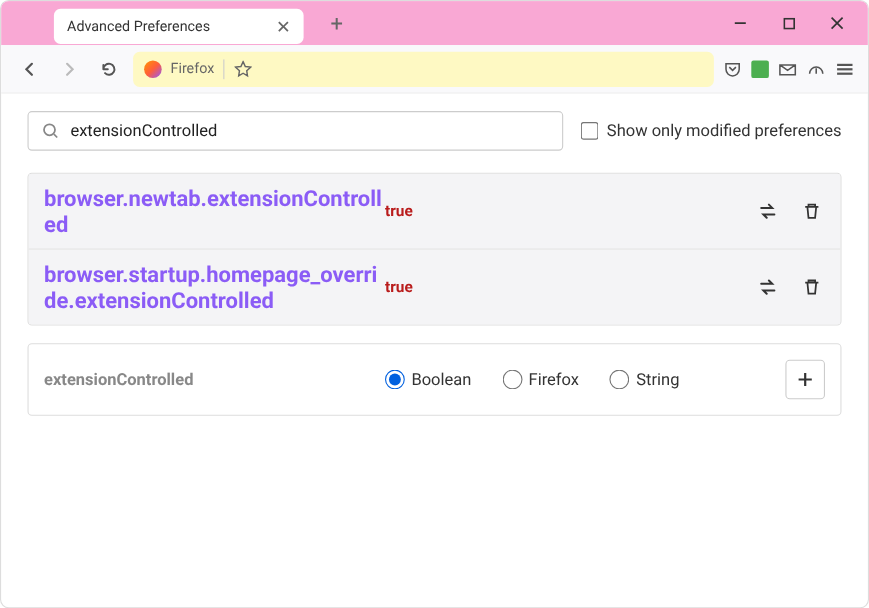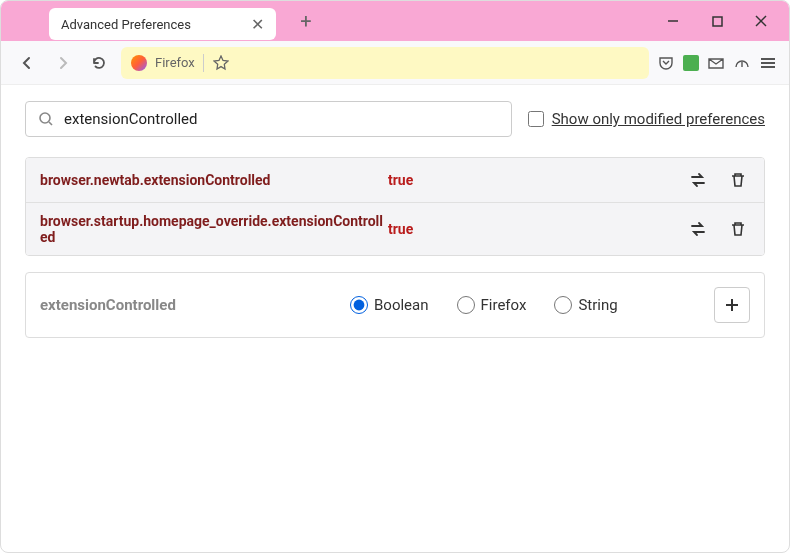--- a/index.html
+++ b/index.html
@@ -25,27 +25,27 @@
     .url-divider { width: 1px; height: 18px; background: #ccc; }
     .url-text { font-size: 13px; color: #333; flex: 1; }
     .toolbar-icon { width: 18px; height: 18px; display: flex; align-items: center; justify-content: center; color: #555; cursor: pointer; }
     
     
     .content { padding: 16px 24px; }
     .search-row { display: flex; align-items: center; gap: 16px; margin-bottom: 20px; }
     .search-box { flex: 1; display: flex; align-items: center; border: 1px solid #ccc; border-radius: 4px; padding: 8px 12px; gap: 10px; }
     .search-icon { color: #888; }
     .search-input { border: none; outline: none; font-size: 15px; flex: 1; color: #222; }
-    .checkbox-label { display: flex; align-items: center; gap: 8px; font-size: 15px; color: #333; text-decoration: underline; }
+    .checkbox-label { display: flex; align-items: center; gap: 8px; font-size: 15px; color: #333; }
     .checkbox-label input { width: 16px; height: 16px; }
     
     .prefs-table { border: 1px solid #ddd; border-radius: 4px; overflow: hidden; }
     .pref-row { display: flex; align-items: center; padding: 10px 14px; background: #f4f4f6; border-bottom: 1px solid #e0e0e0; }
     .pref-row:last-child { border-bottom: none; }
-    .pref-name { width: 348px; font-size: 14px; font-weight: 700; color: #7f1d1d; word-break: break-word; }
+    .pref-name { width: 310px; font-size: 20px; font-weight: 700; color: #8b5cf6; word-break: break-word; }
     .pref-value { flex: 1; font-size: 14px; font-weight: 700; color: #b91c1c; }
     .pref-actions { display: flex; gap: 16px; }
     .pref-action { width: 24px; height: 24px; display: flex; align-items: center; justify-content: center; cursor: pointer; color: #333; }
     
     .new-pref-row { display: flex; align-items: center; padding: 14px; border: 1px solid #ddd; border-radius: 4px; margin-top: 16px; }
     .new-pref-name { width: 310px; font-size: 15px; font-weight: 700; color: #888; }
     .radio-group { display: flex; gap: 28px; flex: 1; }
     .radio-item { display: flex; align-items: center; gap: 6px; font-size: 15px; color: #333; }
     .radio-item input[type="radio"] { width: 18px; height: 18px; accent-color: #0060df; }
     .add-btn { width: 36px; height: 36px; border: 1px solid #ccc; border-radius: 4px; display: flex; align-items: center; justify-content: center; cursor: pointer; font-size: 20px; color: #333; background: #fff; }

